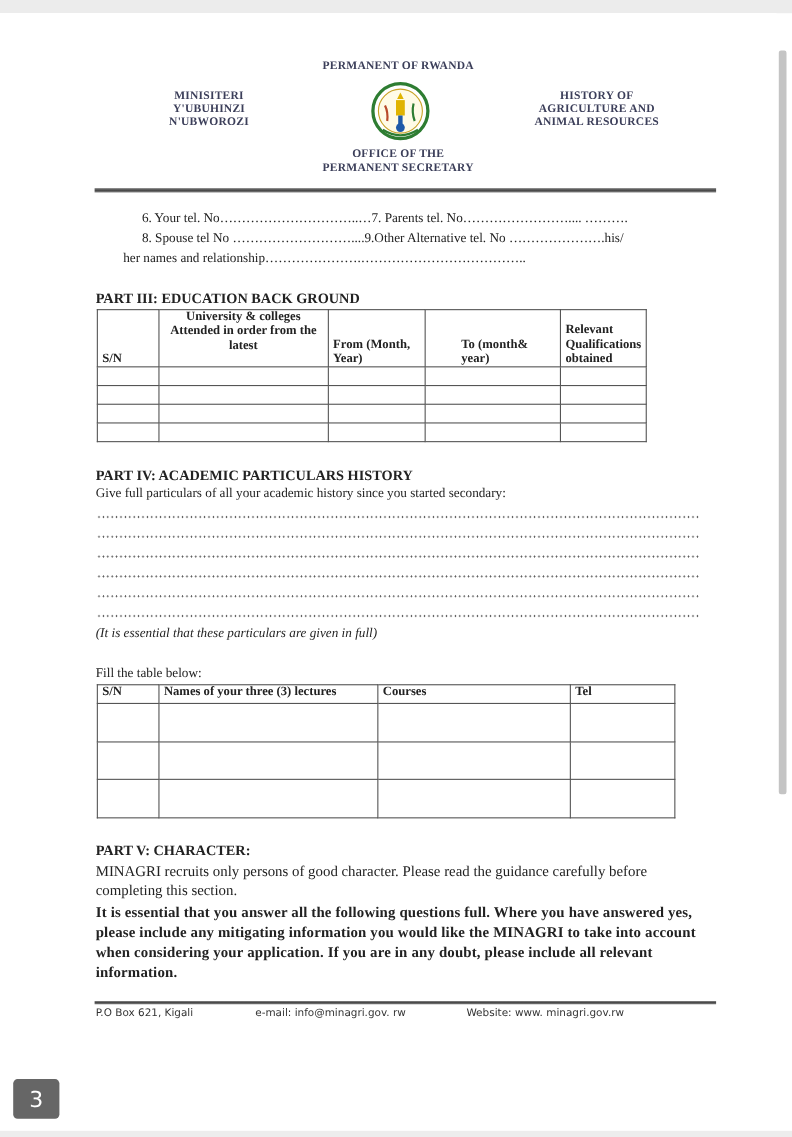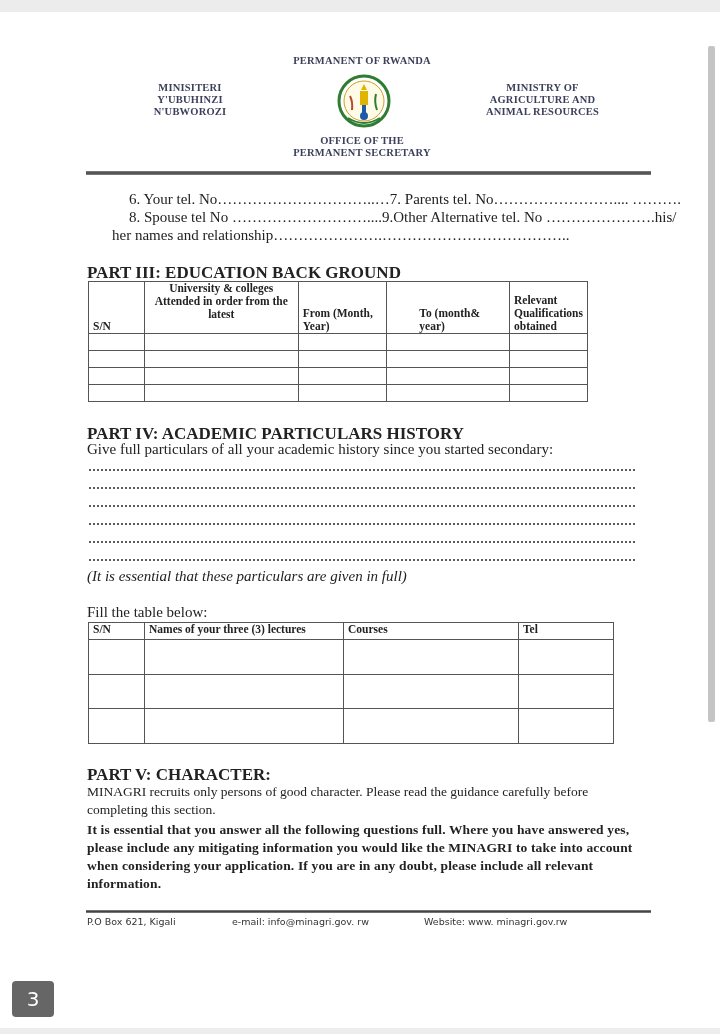--- a/index.html
+++ b/index.html
@@ -12,22 +12,22 @@
     .topbar { position:absolute; left:0; top:0; width:720px; height:12px; background:#ececec; }
     .page { position:absolute; left:0; top:12px; width:706px; height:1016px; background:#fff; }
     .bottombar { position:absolute; left:0; top:1028px; width:720px; height:6px; background:#ededed; }
     .scrollbar-thumb { position:absolute; left:708px; top:46px; width:7px; height:676px; background:#c4c4c4; border-radius:2px; }
 
     .abs { position:absolute; }
     .hdr { font-family:"Liberation Serif", serif; font-weight:bold; color:#3c3f5a; font-size:10.5px; text-align:center; line-height:12px; letter-spacing:0.2px; }
     .emblem { position:absolute; left:334px; top:72px; width:60px; height:60px; }
     .rule-thick { position:absolute; left:86px; height:4px; width:565px; background:linear-gradient(#888,#444,#888); }
 
-    .line { position:absolute; font-size:15px; white-space:nowrap; color:#222; }
-    .heading { position:absolute; font-weight:bold; font-size:17px; color:#222; white-space:nowrap; }
+    .line { position:absolute; font-size:12px; white-space:nowrap; color:#222; }
+    .heading { position:absolute; font-weight:bold; font-size:13px; color:#222; white-space:nowrap; }
     .dots { position:absolute; left:88px; width:548px; height:2px;
       background-image:radial-gradient(circle, #555 0.7px, transparent 0.9px);
       background-size:4px 2px; background-repeat:repeat-x; }
     table.grid { position:absolute; border-collapse:collapse; font-size:11.5px; }
     table.grid td, table.grid th { border:1px solid #555; padding:0 4px; vertical-align:bottom; text-align:left; font-weight:bold; line-height:13px; color:#222; }
     table.grid2 td, table.grid2 th { vertical-align:top; }
     .footer { position:absolute; top:916px; font-size:9.5px; font-family:"DejaVu Sans", sans-serif; color:#333; white-space:nowrap; }
     .page-badge { position:absolute; left:12px; top:981px; width:42px; height:36px; background:#666; border-radius:4px; color:#fff;
       font-family:"DejaVu Sans", sans-serif; font-size:20px; text-align:center; line-height:36px; }
     .italic { font-style:italic; }
@@ -41,21 +41,21 @@
 <div class="bottombar"></div>
 <div class="scrollbar-thumb"></div>
 
 <div class="abs hdr" style="left:262px; top:55px; width:200px;">PERMANENT OF RWANDA</div>
 <div class="abs hdr" style="left:130px; top:82px; width:120px;">
   <div>MINISITERI</div>
   <div>Y'UBUHINZI</div>
   <div>N'UBWOROZI</div>
 </div>
 <div class="abs hdr" style="left:470px; top:82px; width:145px;">
-  <div>MINISTRY OF</div>
+  <div>HISTORY OF</div>
   <div>AGRICULTURE AND</div>
   <div>ANIMAL RESOURCES</div>
 </div>
 <div class="emblem">
   <svg width="60" height="60" viewBox="0 0 60 60">
     <circle cx="30" cy="29" r="25" fill="#fff" stroke="#2e7d32" stroke-width="3"></circle>
     <circle cx="30" cy="29" r="20" fill="#fffbe6" stroke="#c9a227" stroke-width="1"></circle>
     <polygon points="30,12 27,18 33,18" fill="#e0b400"></polygon>
     <rect x="26" y="19" width="8" height="14" fill="#e0b400"></rect>
     <rect x="28" y="33" width="4" height="8" fill="#1e5aa8"></rect>

